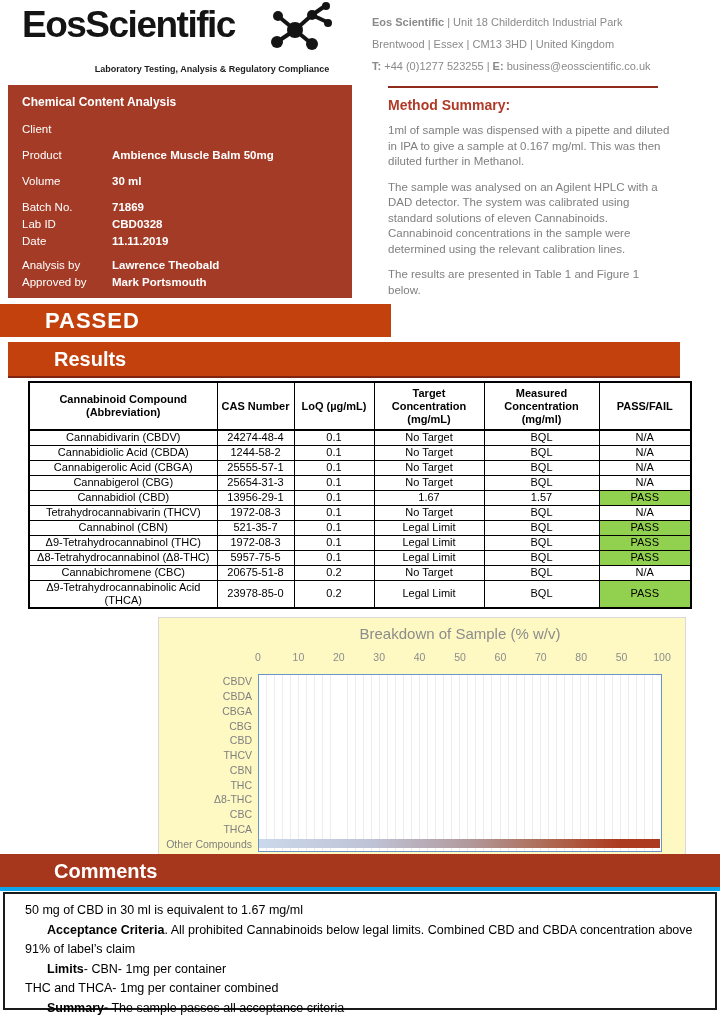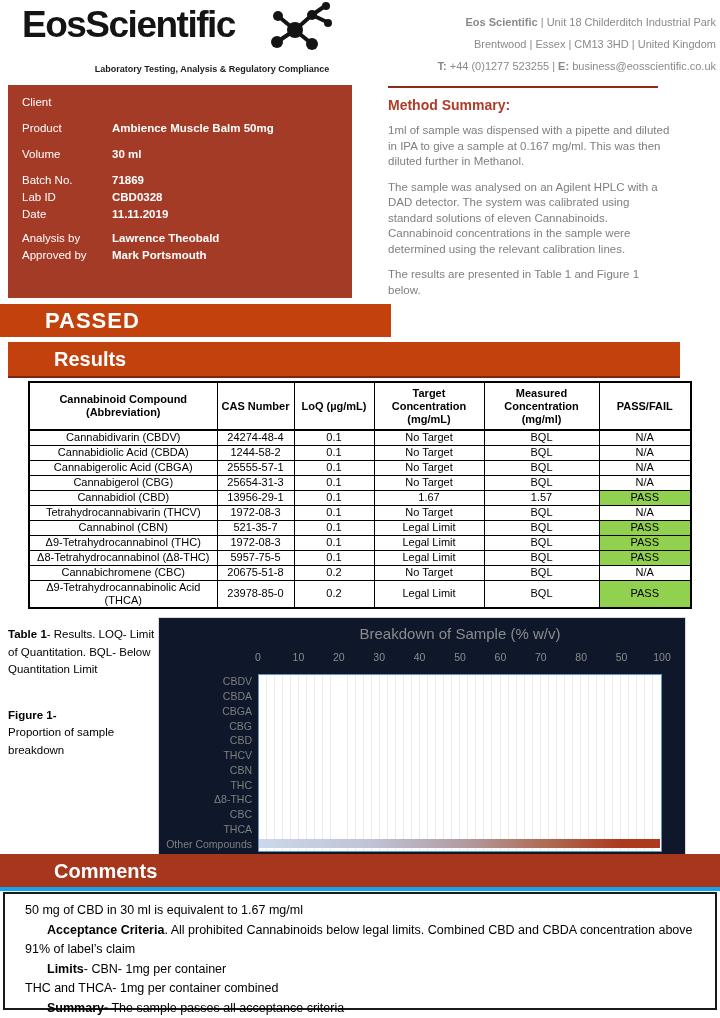--- a/index.html
+++ b/index.html
@@ -8,21 +8,21 @@
   .page { position:relative; width:720px; height:1018px; background:#fff; overflow:hidden; margin:0 auto; }
 
   
   .logo-block { position:absolute; left:22px; top:4px; width:340px; }
   .brand-row { position:relative; white-space:nowrap; }
   .brand { font-size:37px; font-weight:800; letter-spacing:-1.5px; color:#141414; }
   .molecule { position:absolute; left:243px; top:-2px; }
   .tagline { position:absolute; left:70px; top:60px; width:240px; text-align:center;
              font-size:9px; font-weight:700; color:#1c1c1c; }
 
-  .contact { position:absolute; left:372px; top:11px; width:344px; text-align:right;
+  .contact { position:absolute; left:372px; top:11px; width:344px; text-align:left;
              color:#8a8a8a; font-size:11px; line-height:22px; }
   .contact b { color:#8a8a8a; }
 
   
   .info-box { position:absolute; left:8px; top:85px; width:344px; height:213px;
               background:#A43B26; color:#fff; padding:10px 14px; font-size:11.5px; }
   .info-title { font-weight:700; font-size:12px; margin-bottom:13px; }
   .info-row { display:flex; line-height:15px; margin-bottom:2px; }
   .info-row .lbl { width:90px; flex:none; font-weight:400; }
   .info-row .val { font-weight:700; }
@@ -57,21 +57,21 @@
 
   
   .notes { position:absolute; left:8px; top:626px; width:152px; font-size:11.5px;
            line-height:17.5px; color:#000; }
   .notes b { font-weight:700; }
   .figure-note { margin-top:28px; }
   .figure-note b { display:block; }
 
   
   .chart-box { position:absolute; left:158px; top:617px; width:528px; height:238px;
-               border:1px solid #D9D9D9; background:#0f172a; }
+               border:1px solid #D9D9D9; background:#fef9c3; }
   .chart-title { position:absolute; left:99px; top:7px; width:404px; text-align:center;
                  font-size:15px; color:#8c8c8c; }
   .chart-ticks { position:absolute; left:0; top:33px; }
   .chart-tick { position:absolute; transform:translateX(-50%); font-size:10.5px; color:#8c8c8c; }
   .chart-labels { position:absolute; left:0; top:56px; width:93px; }
   .chart-label { height:14.75px; display:flex; align-items:center; justify-content:flex-end;
                  font-size:10.5px; color:#7f7f7f; white-space:nowrap; }
   .chart-plot { position:absolute; left:99px; top:56px; width:404px; height:178px;
                 border:1px solid #6A93C6;
                 background:repeating-linear-gradient(to right, #fff 0px, #fff 7.05px, #ececec 7.05px, #ececec 8.05px); }
@@ -115,20 +115,21 @@
     <div class="tagline">Laboratory Testing, Analysis &amp; Regulatory Compliance</div>
   </div>
 
   <div class="contact">
     <div><b>Eos Scientific</b><span> | Unit 18 Childerditch Industrial Park</span></div>
     <div>Brentwood | Essex | CM13 3HD | United Kingdom</div>
     <div><b>T:</b><span> +44 (0)1277 523255 | </span><b>E:</b><span> business@eosscientific.co.uk</span></div>
   </div>
 
   <div class="info-box">
+    <div class="info-title">Chemical Content Analysis</div>
     <div id="info-rows">
         <div class="info-row">
           <span class="lbl">Client</span>
           <span class="val"></span>
         </div>
         <div class="info-row">
           <span class="lbl">Product</span>
           <span class="val">Ambience Muscle Balm 50mg</span>
         </div>
         <div class="info-row">
@@ -275,24 +276,20 @@
           <td>Δ9-Tetrahydrocannabinolic Acid (THCA)</td>
           <td>23978-85-0</td>
           <td>0.2</td>
           <td>Legal Limit</td>
           <td>BQL</td>
           <td class="pass">PASS</td>
         </tr>
       </tbody>
   </table>
 
-  <div class="notes">
-    <div class="table-note"><b>Table 1</b><span>- Results. LOQ- Limit of Quantitation. BQL- Below Quantitation Limit</span></div>
-    <div class="figure-note"><b>Figure 1-</b><span>Proportion of sample breakdown</span></div>
-  </div>
 
   <div class="chart-box">
     <div class="chart-title">Breakdown of Sample (% w/v)</div>
     <div class="chart-ticks" id="chart-ticks">
         <span class="chart-tick" style="left: 99px;">0</span>
         <span class="chart-tick" style="left: 139.4px;">10</span>
         <span class="chart-tick" style="left: 179.8px;">20</span>
         <span class="chart-tick" style="left: 220.2px;">30</span>
         <span class="chart-tick" style="left: 260.6px;">40</span>
         <span class="chart-tick" style="left: 301px;">50</span>

